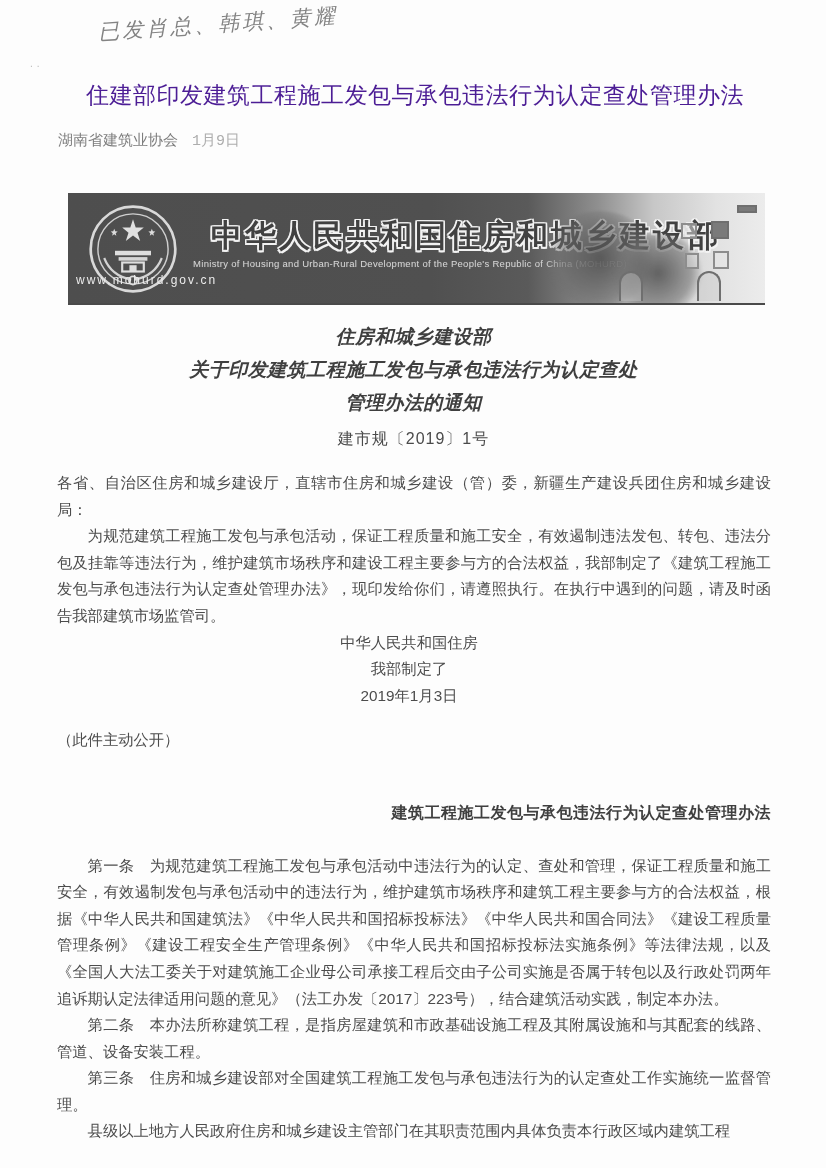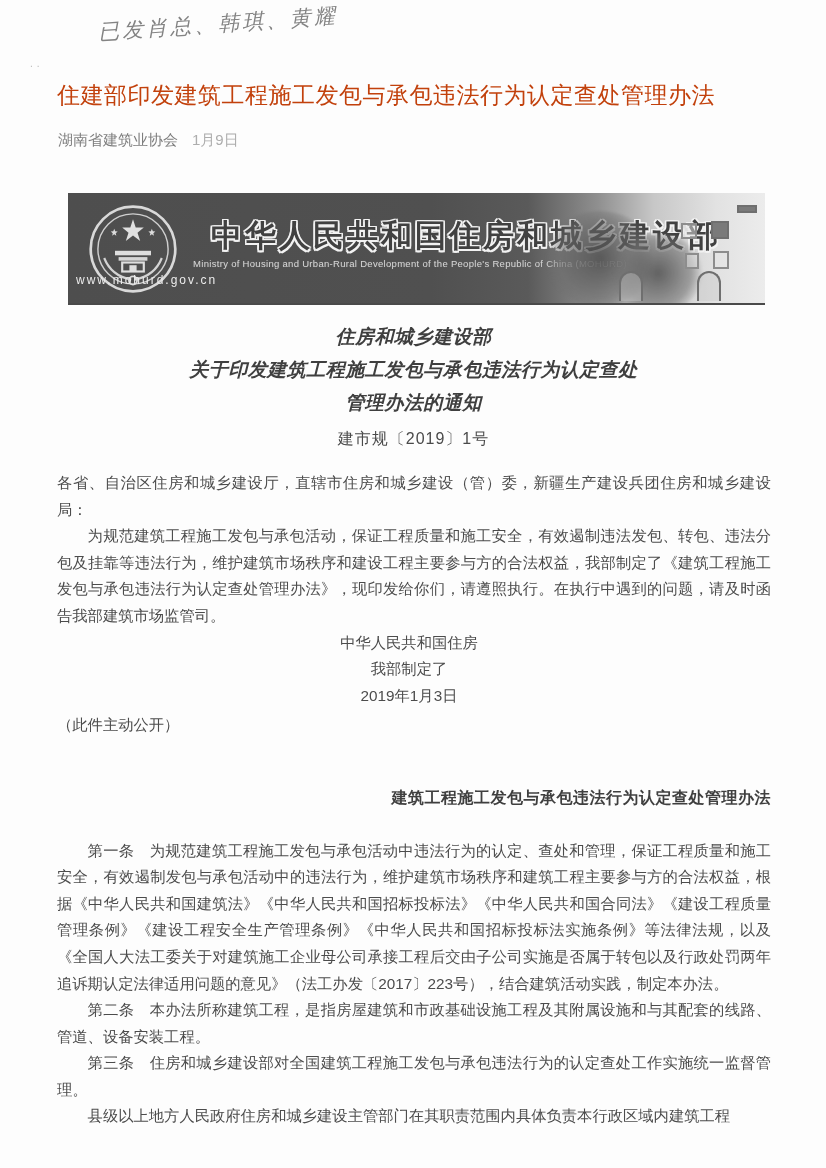--- a/index.html
+++ b/index.html
@@ -29,27 +29,29 @@
   .speck { position: absolute; left: 30px; top: 58px; color: #b9b9b9; font-size: 10px; letter-spacing: 4px; }
 
   
   .article-title {
     position: absolute;
     left: 57px; top: 80px;
     width: 716px;
     font-size: 23px;
     font-weight: 500;
     letter-spacing: 0.5px;
-    color: #c2410c;
+    color: #4c1d95;
     line-height: 30px;
+    text-align: center;
   }
   .article-meta {
     position: absolute;
     left: 58px; top: 131px;
     font-size: 15px;
+    font-family: Liberation Mono, monospace;
   }
   .article-meta .source { color: #7d7d7d; }
   .article-meta .date { color: #adadad; margin-left: 14px; }
 
   
   .banner {
     position: absolute;
     left: 68px; top: 193px;
     width: 697px; height: 112px;
     background: linear-gradient(90deg,
@@ -156,21 +158,21 @@
     left: 57px; top: 470px;
     width: 714px;
     font-size: 15.3px;
     line-height: 26.6px;
     color: #4c4c4c;
     text-align: justify;
   }
   .doc-body p { text-align: justify; }
   .indent { text-indent: 2em; }
   .signoff { text-align: center; padding-right: 10px; }
-  .disclosure { margin-top: 3px; }
+  .disclosure { margin-top: 18px; }
   .reg-title {
     margin: 46px 0 26px 0;
     text-align: right;
     font-size: 16px;
     font-weight: bold;
     color: #3f3f3f;
     letter-spacing: 0.5px;
   }
 </style>
 </head>

